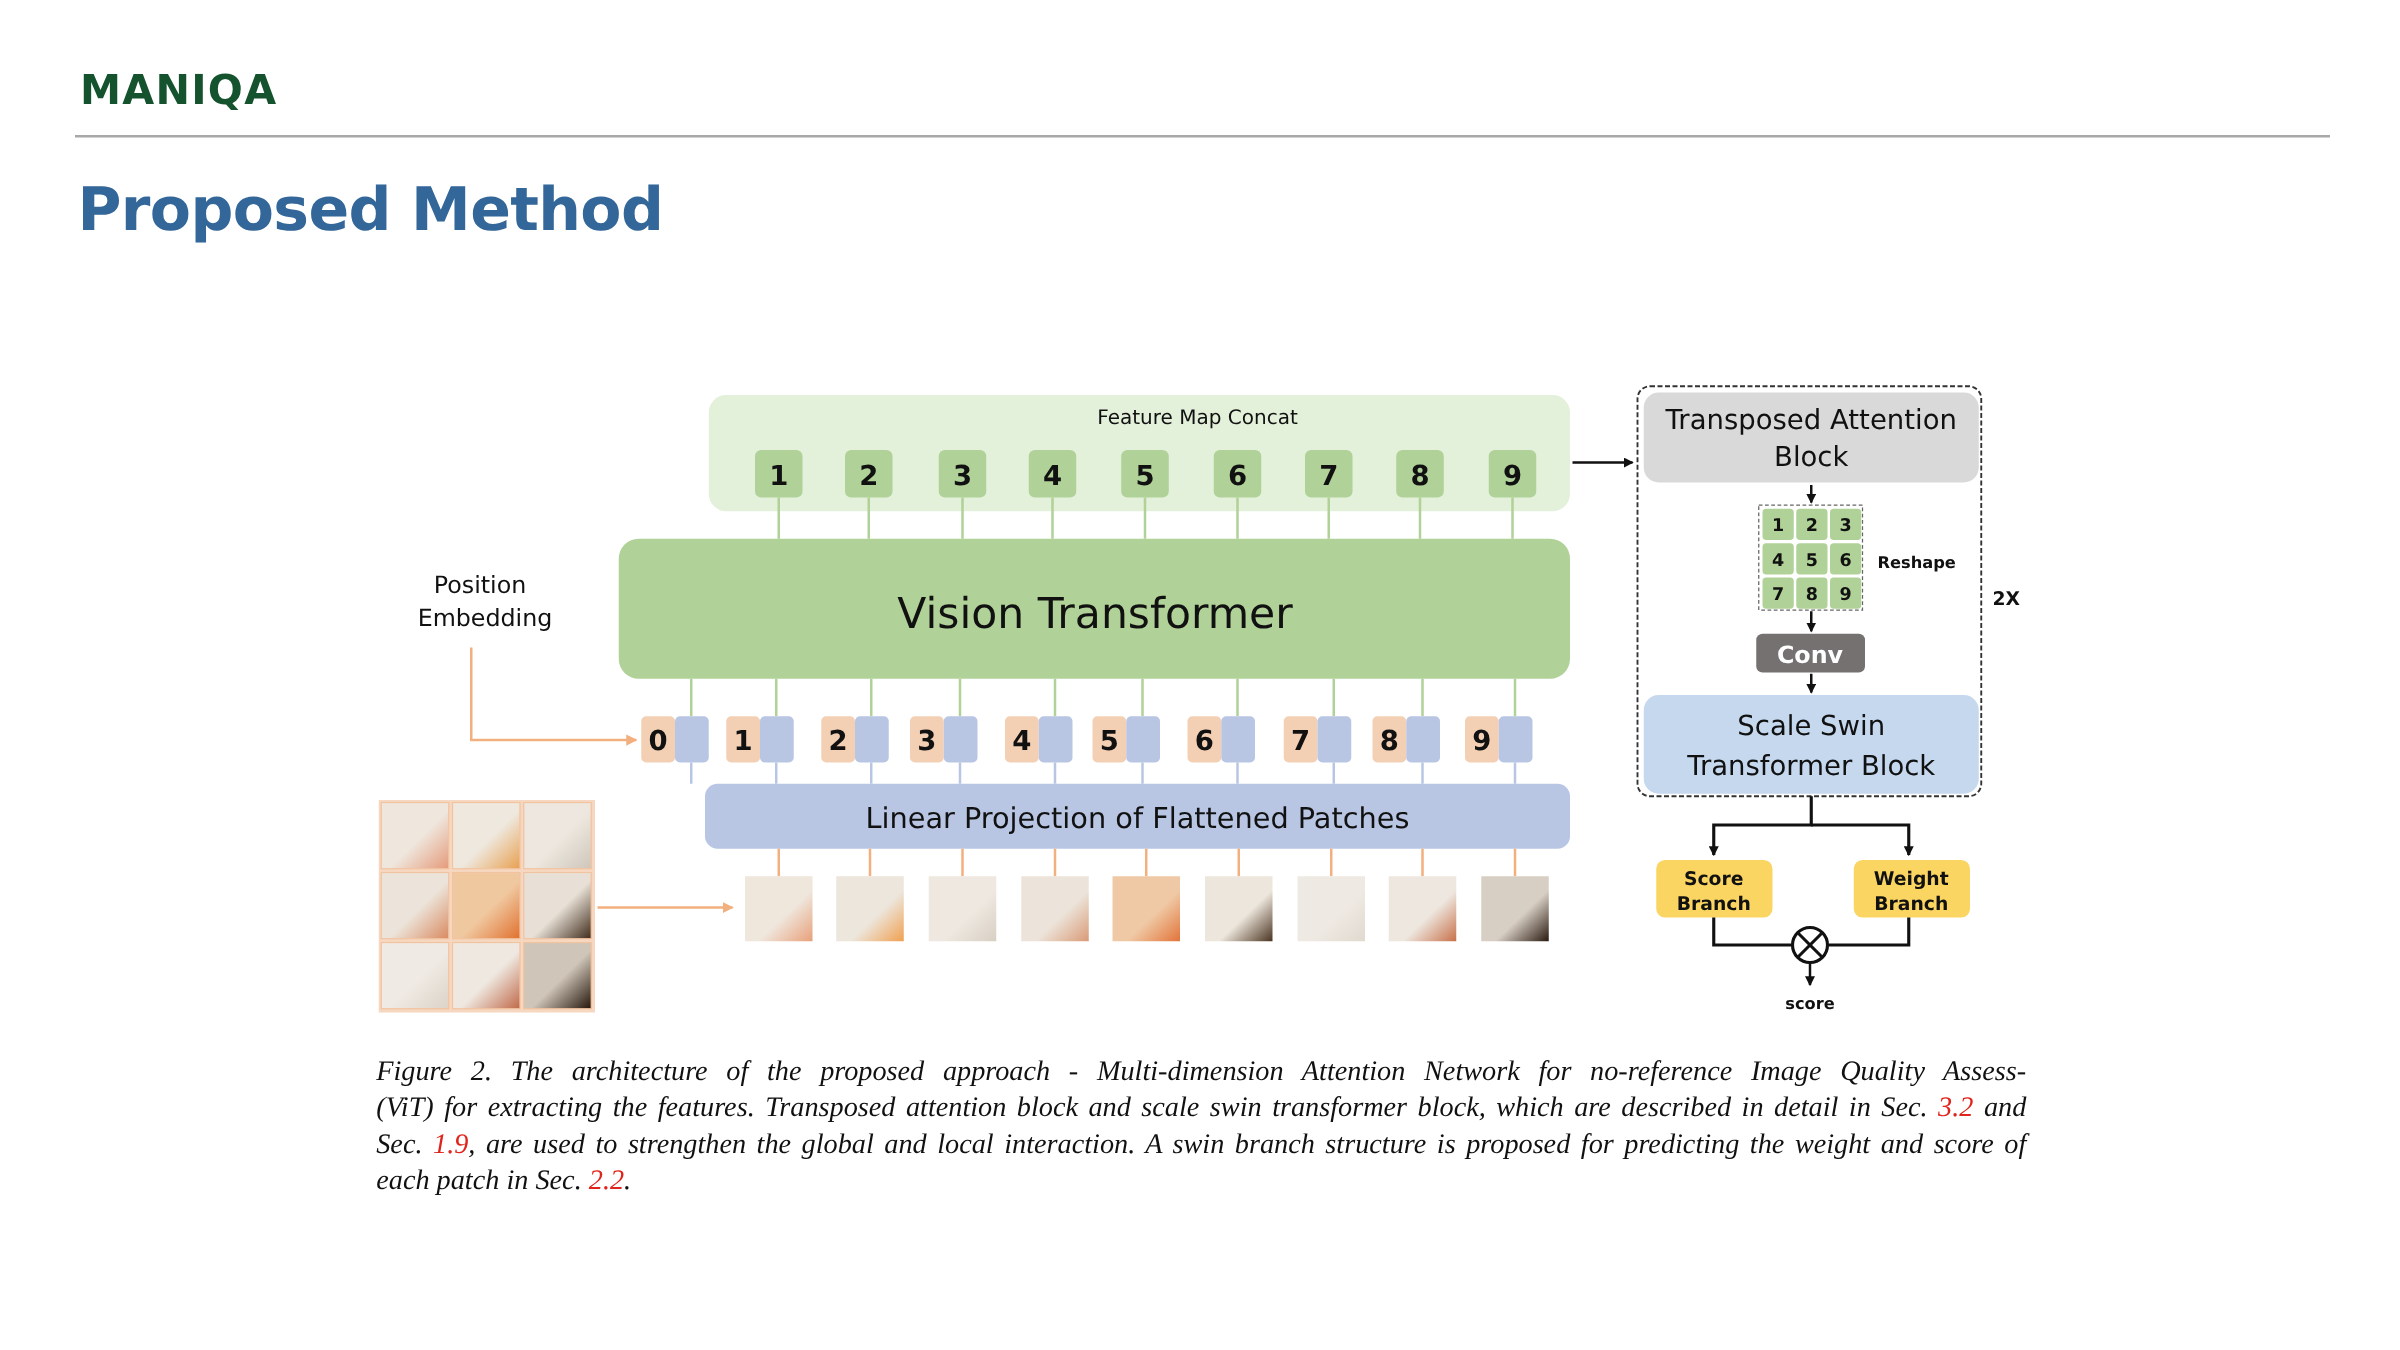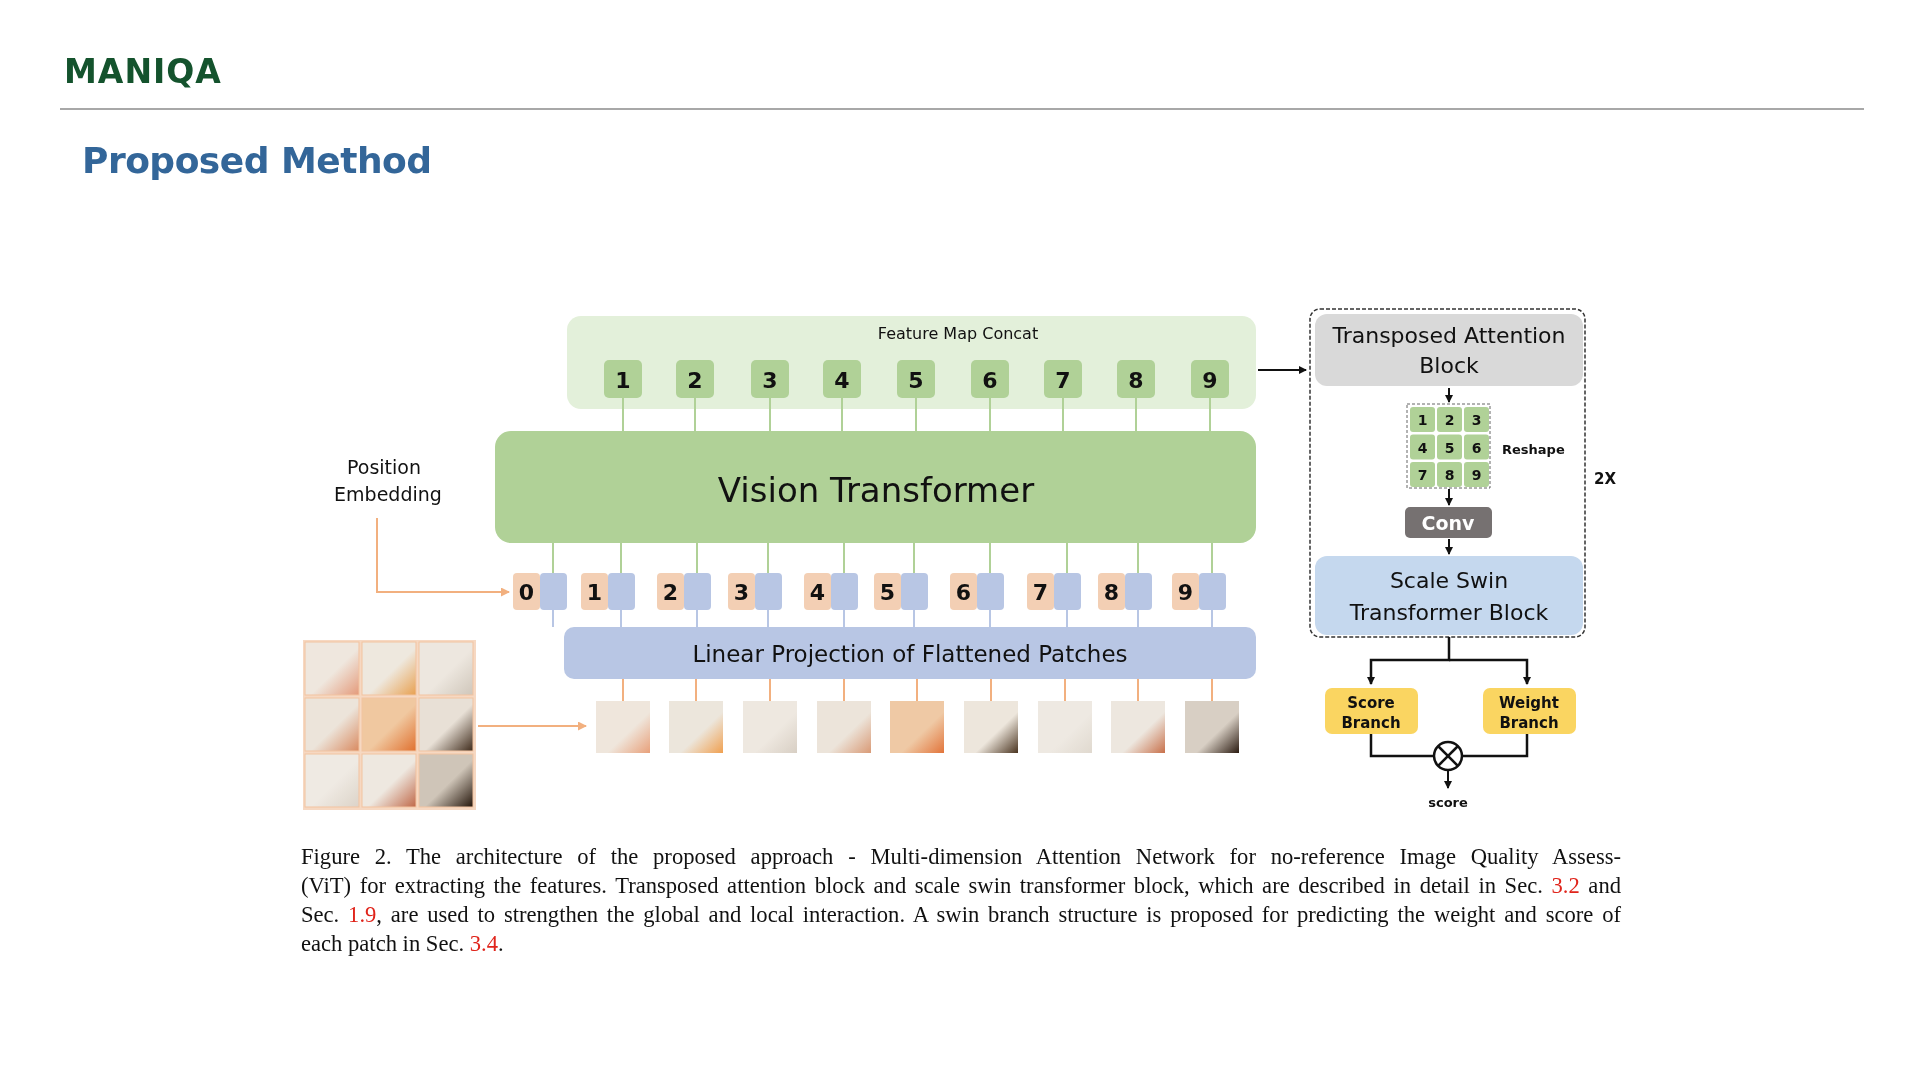--- a/index.html
+++ b/index.html
@@ -1,23 +1,23 @@
 <!DOCTYPE html>
 <html><head>
 <meta charset="utf-8">
 <style>
   html, body { margin:0; padding:0; background:#ffffff; }
   body { width:1920px; height:1080px; position:relative; overflow:hidden; font-family:"DejaVu Sans", sans-serif; }
   .abs { position:absolute; }
   #deck-title { left:64px; top:52px; font-size:33px; font-weight:bold; color:#14532d; letter-spacing:1px; font-family:"DejaVu Sans", sans-serif; }
   #hr { left:60px; top:108px; width:1804px; height:2px; background:#a8a8a8; }
-  #slide-title { left:62px; top:140px; font-size:36px; font-weight:bold; color:#336699; font-family:"DejaVu Sans", sans-serif; letter-spacing:-0.5px;margin-left:20px; }
+  #slide-title { left:62px; top:140px; font-size:48px; font-weight:bold; color:#336699; font-family:"DejaVu Sans", sans-serif; letter-spacing:-0.5px; }
   svg text { font-family:"DejaVu Sans", sans-serif; }
   #caption { left:301px; top:842px; width:1320px; font-family:"Liberation Serif", serif; font-size:22.6px; line-height:29px; color:#111; text-align:justify; }
-  #caption .ln { display:block; text-align:justify; text-align-last:justify; white-space:nowrap; }
+  #caption .ln { display:block; text-align:justify; text-align-last:justify; white-space:nowrap;font-style:italic; }
   #caption .ln.last { text-align-last:left; }
   .ref { color:#e0241b; }
 </style>
 </head>
 <body>
 
 <div id="deck-title" class="abs">MANIQA</div>
 <div id="hr" class="abs"></div>
 <div id="slide-title" class="abs">Proposed Method</div>
 
@@ -335,14 +335,14 @@
     <line x1="1458" y1="746" x2="1438" y2="766" stroke="#111" stroke-width="2.5"></line>
   </g>
   <line x1="1448" y1="770" x2="1448" y2="788" stroke="#111" stroke-width="2" marker-end="url(#arrBlack)"></line>
   <text x="1448" y="807" text-anchor="middle" font-size="13" font-weight="bold" fill="#111">score</text>
 </svg>
 
 <div id="caption" class="abs">
     <span class="ln"><span>Figure 2.  The architecture of the proposed approach - Multi-dimension Attention Network for no-reference Image Quality Assess-</span></span>
     <span class="ln"><span>(ViT) for extracting the features. Transposed attention block and scale swin transformer block, which are described in detail in Sec. </span><span class="ref">3.2</span><span> and</span></span>
     <span class="ln"><span>Sec. </span><span class="ref">1.9</span><span>, are used to strengthen the global and local interaction. A swin branch structure is proposed for predicting the weight and score of</span></span>
-    <span class="ln last"><span>each patch in Sec. </span><span class="ref">3.4</span><span>.</span></span>
+    <span class="ln last"><span>each patch in Sec. </span><span class="ref">2.2</span><span>.</span></span>
   </div>
 
 </body></html>

